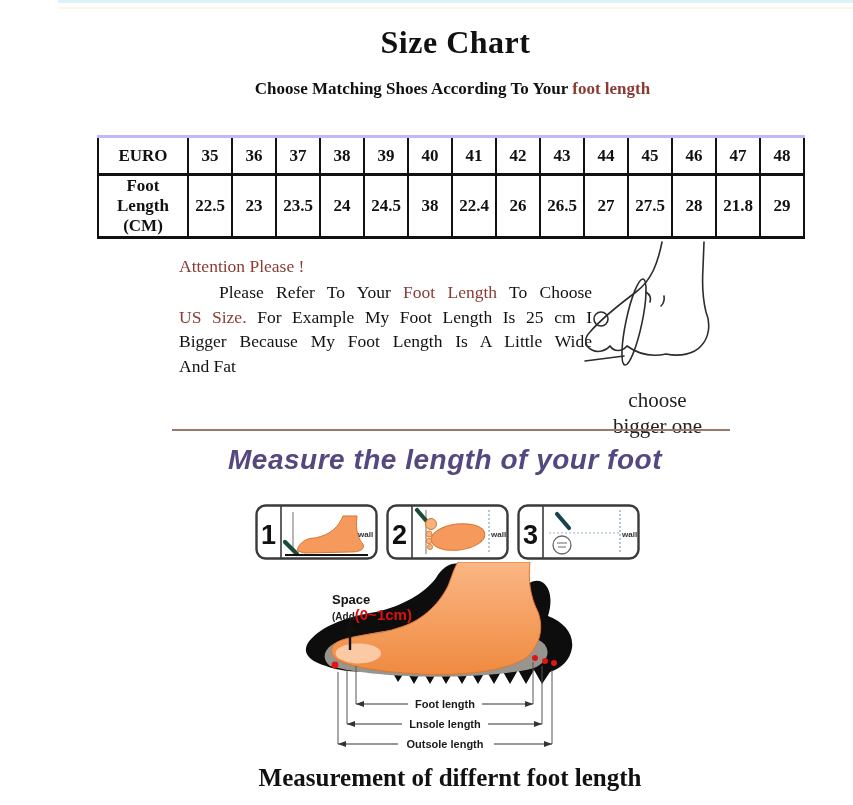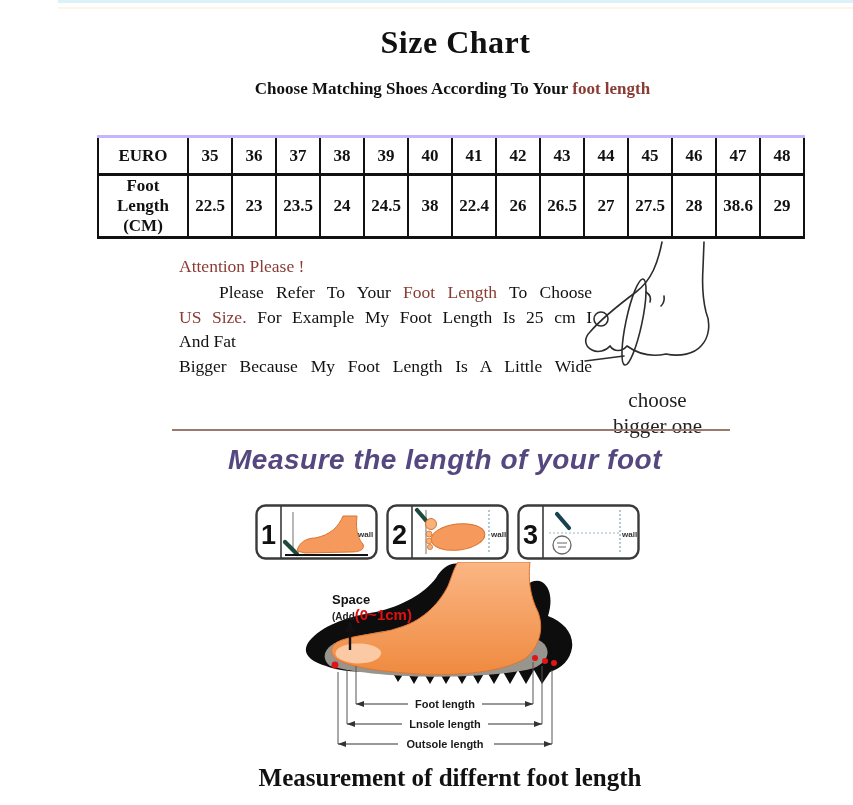--- a/index.html
+++ b/index.html
@@ -121,32 +121,32 @@
     <td>23.5</td>
     <td>24</td>
     <td>24.5</td>
     <td>38</td>
     <td>22.4</td>
     <td>26</td>
     <td>26.5</td>
     <td>27</td>
     <td>27.5</td>
     <td>28</td>
-    <td>38.6</td>
+    <td>21.8</td>
     <td>29</td>
   </tr>
 </tbody>
   </table>
 
 <div class="abs attention">
   <div class="head">Attention Please !</div>
   <div class="pline indent"><span>Please Refer To Your </span><span class="maroon">Foot Length</span><span> To Choose</span></div>
   <div class="pline"><span class="maroon">US Size.</span><span> For Example My Foot Length Is 25 cm I</span></div>
+  <div class="pline"><span>Bigger Because My Foot Length Is A Little Wide</span></div>
   <div class="pline last"><span>And Fat</span></div>
-  <div class="pline"><span>Bigger Because My Foot Length Is A Little Wide</span></div>
 </div>
 
 <svg class="abs" style="left:582px;top:240px;" width="152" height="152" viewBox="0 0 152 152">
   <g fill="none" stroke="#2c2c2c" stroke-width="1.6" stroke-linecap="round">
     <path d="M80 2 C76 22 70 40 54 52 C38 64 20 78 8 92 C2 98 2 106 10 110 C16 113 24 111 28 106 C32 112 40 112 45 106 C56 114 70 117 84 114 C98 117 112 114 119 106 C127 98 129 84 124 72 C121 60 120 44 121 28 L122 2"></path>
     <path d="M3 121 L42 116"></path>
     <ellipse cx="52" cy="82" rx="8" ry="44" transform="rotate(12 52 82)"></ellipse>
     <circle cx="19" cy="79" r="7"></circle>
     <path d="M64 52 q6 4 4 10"></path>
     <path d="M82 56 q1 6 -3 10"></path>

